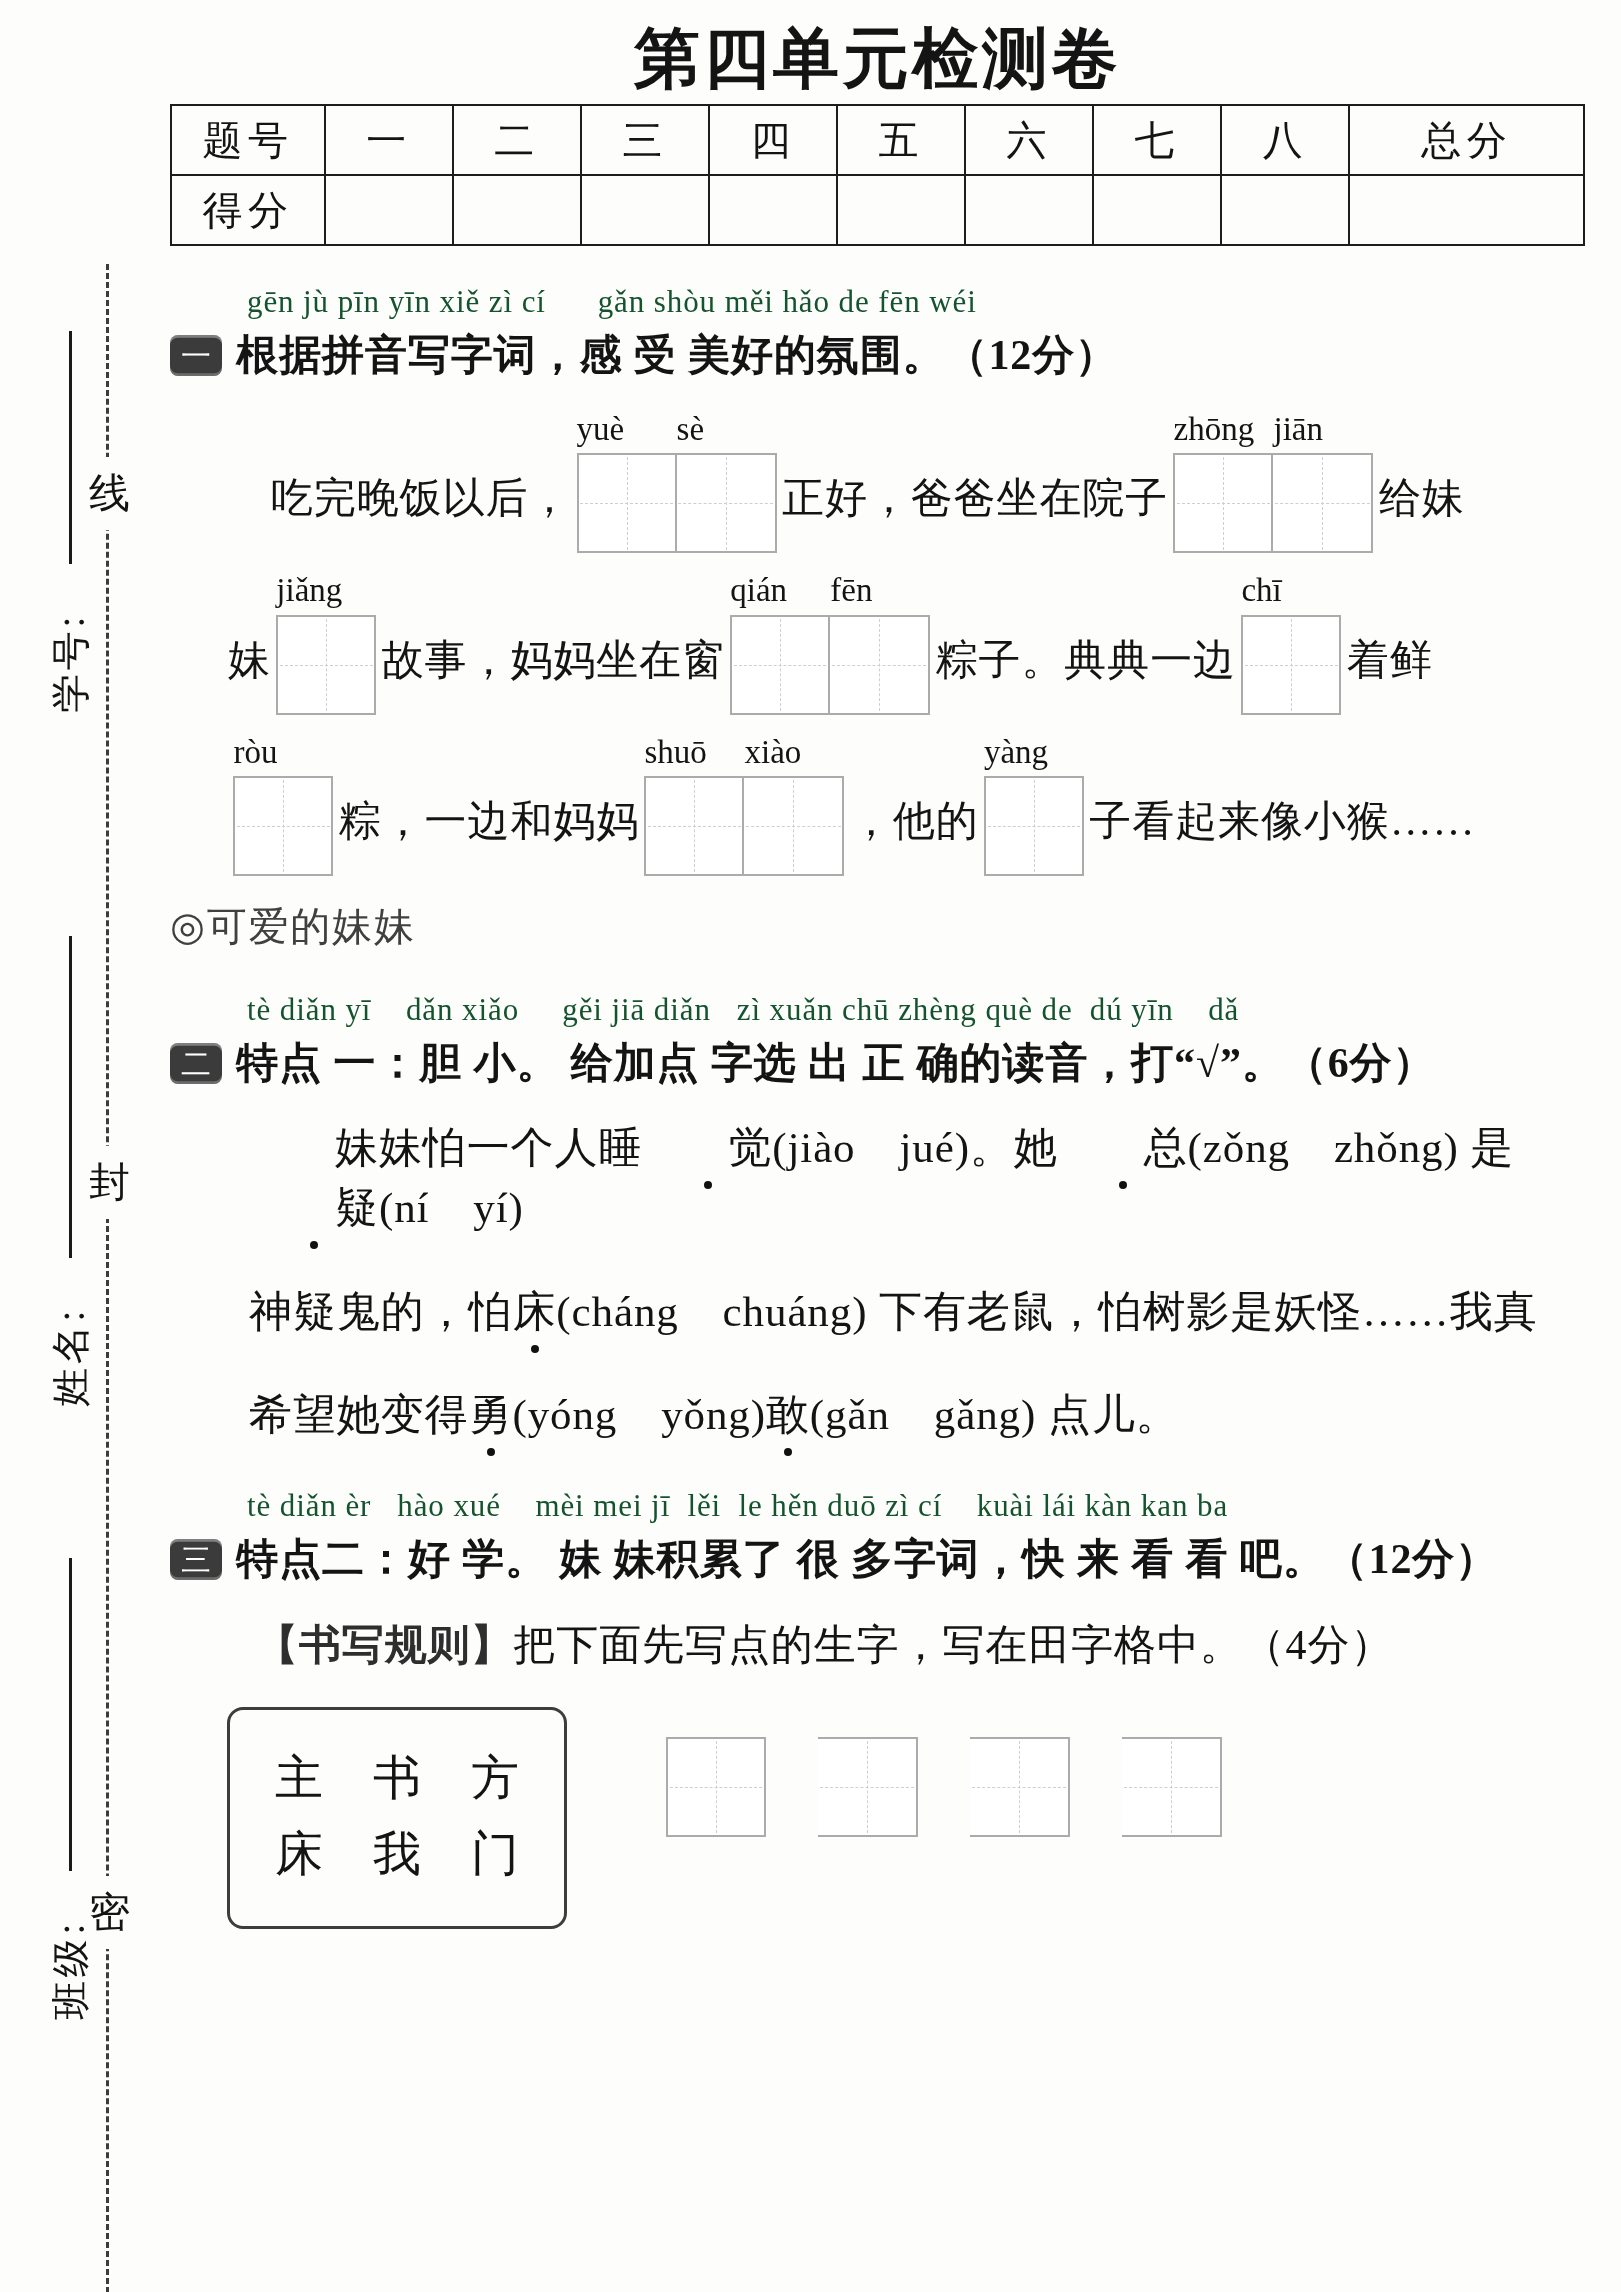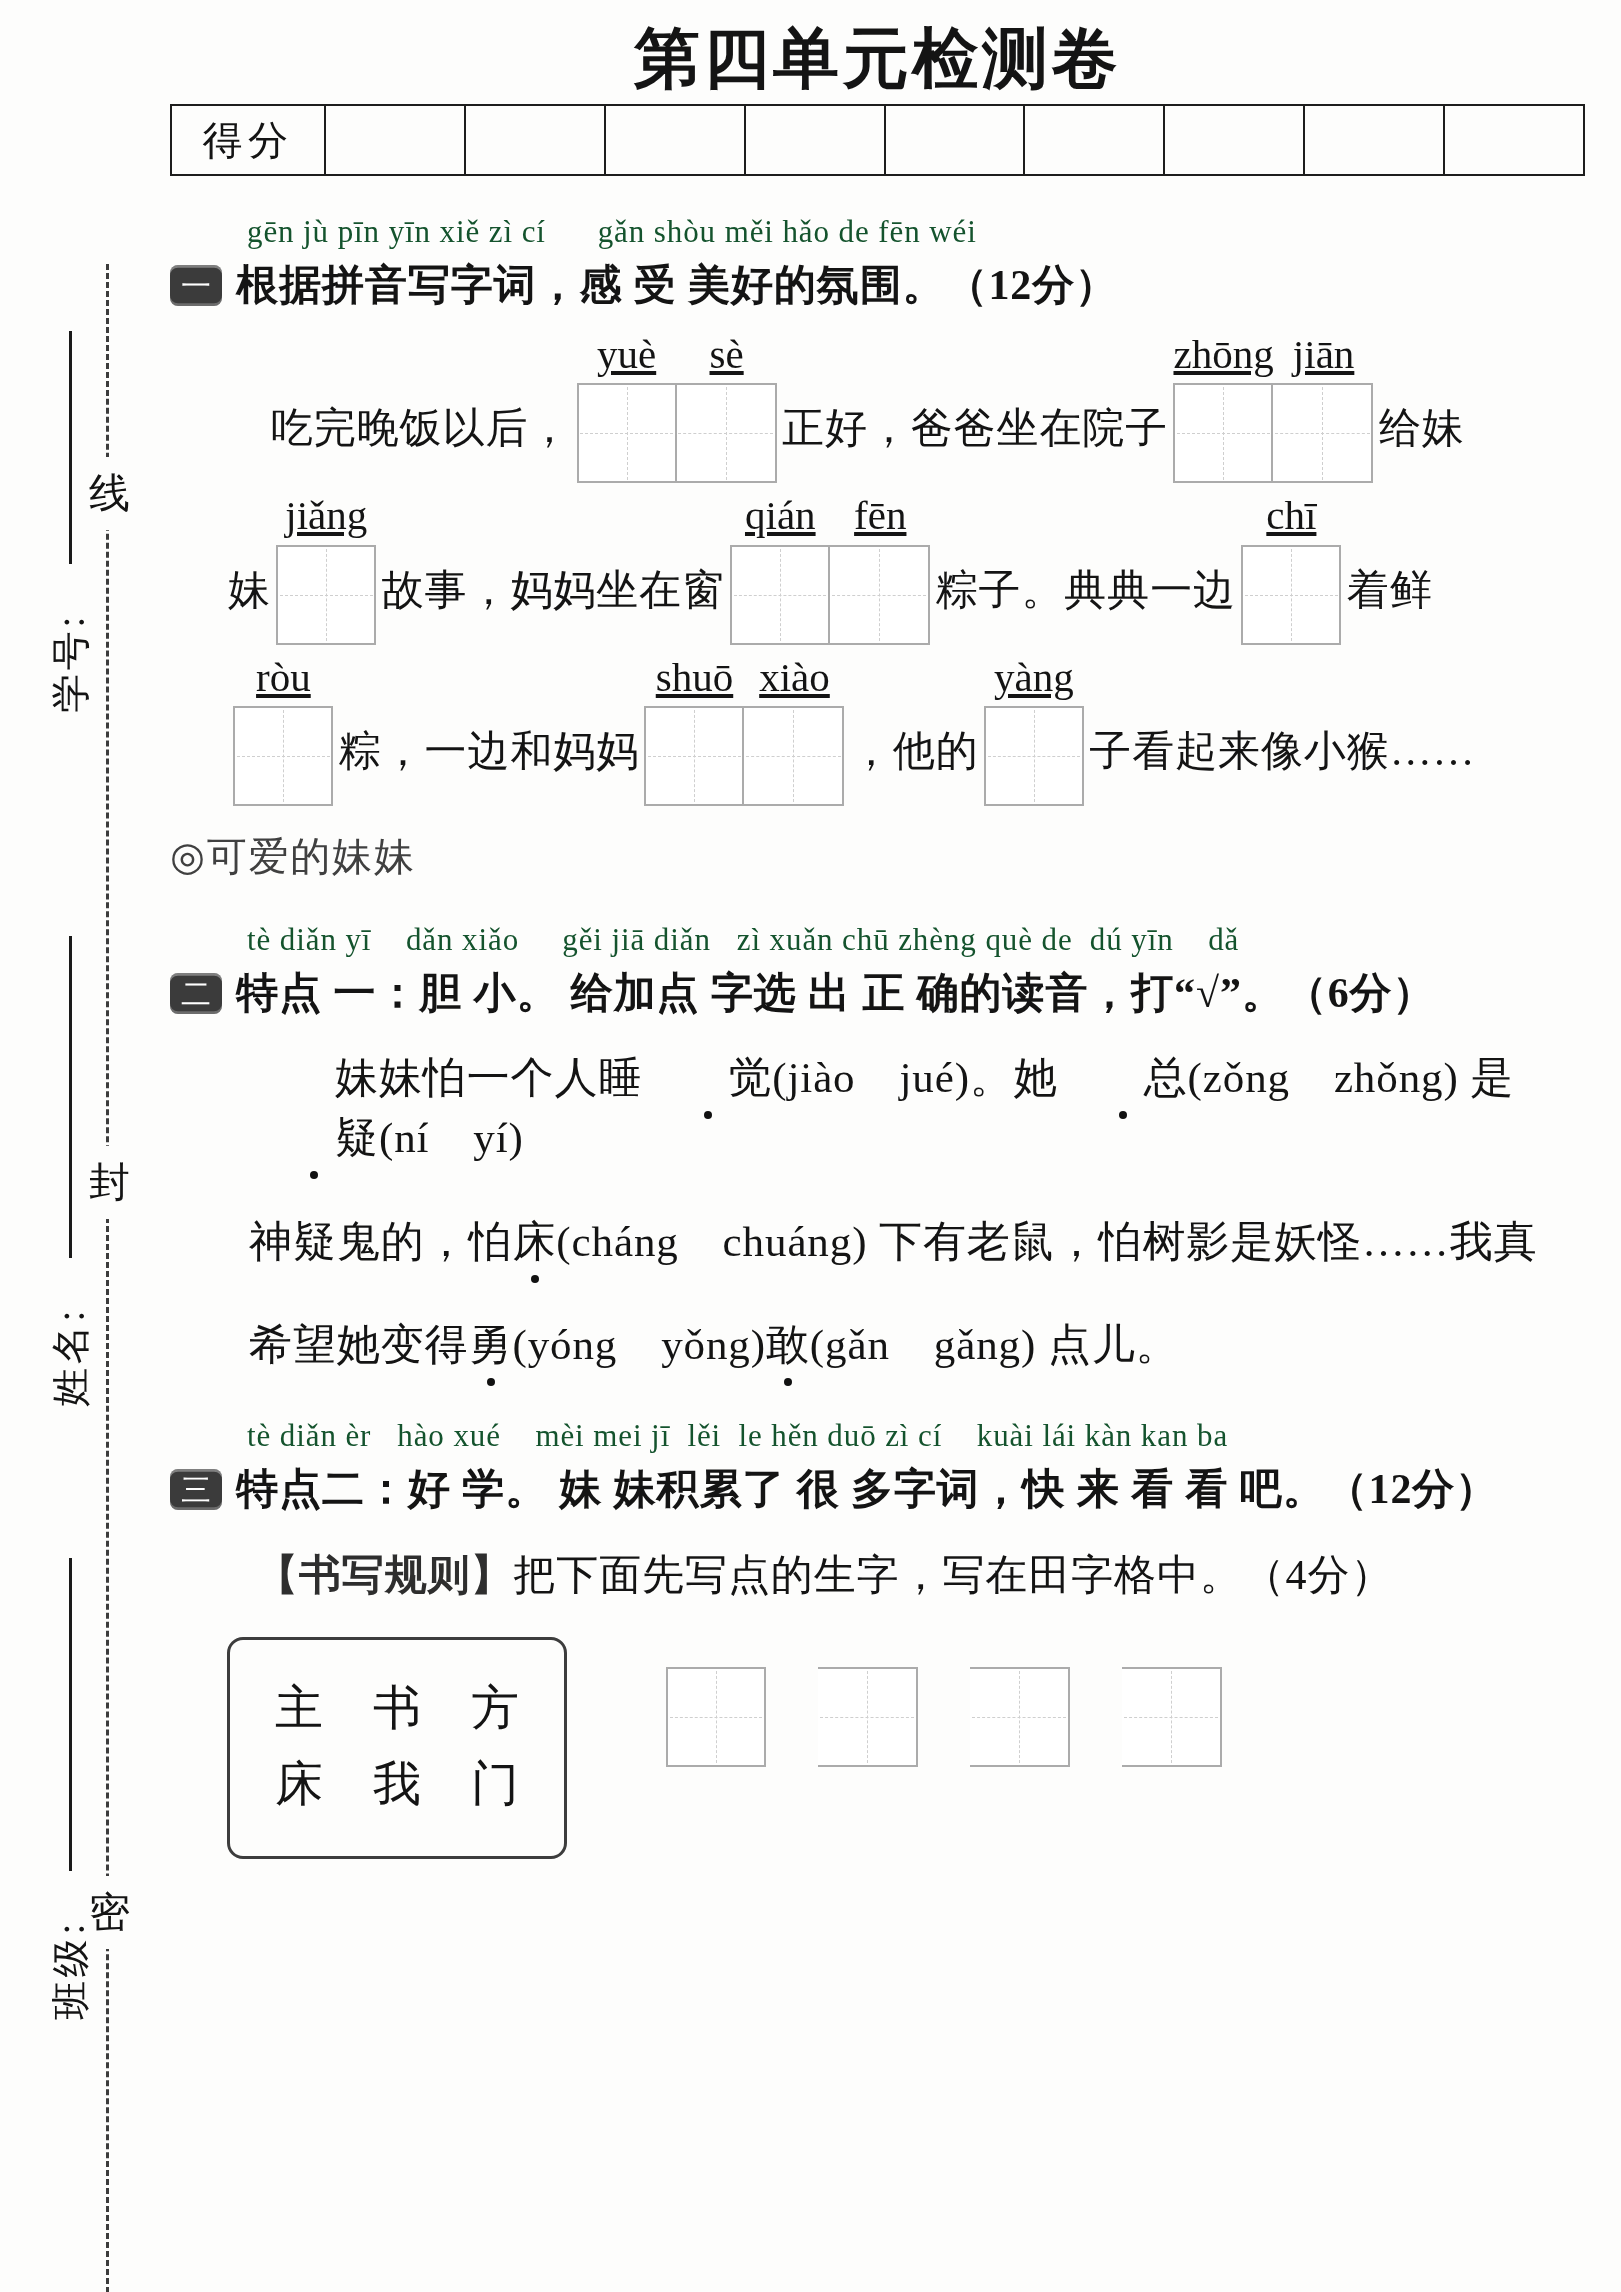--- a/index.html
+++ b/index.html
@@ -43,21 +43,21 @@
     box-shadow:inset 0 2.7px 0 rgba(255,255,255,.35), inset 0 -2.7px 0 rgba(255,255,255,.25);
   }
   .q-text { font-size:42px; font-weight:bold; letter-spacing:0.9px; }
 
   
   .fill-area { margin:23px 0 0 58px; }
   .fill-line { display:flex; align-items:flex-end; margin-bottom:14.3px; }
   .fill-line .txt { font-size:42px; padding-bottom:27px; white-space:pre; letter-spacing:0.9px; }
   .wbox { display:flex; flex-direction:column; margin:0 5.4px; }
   .wlabels { display:flex; height:47px; align-items:flex-end; padding-bottom:5.4px; }
-  .wlabels span { flex:1; text-align:center; font-size:41px;text-decoration:underline; }
+  .wlabels span { flex:1; font-size:33px; }
   .wcells { display:flex; }
   .cell { position:relative; width:100px; height:100px; border:2.7px solid #aaagray; border:2.7px solid #ababab; background:#fff; }
   .cell + .cell { border-left:none; }
   .cell::before { content:''; position:absolute; left:1.8px; right:1.8px; top:50%; border-top:1.8px dashed #cfcfcf; }
   .cell::after  { content:''; position:absolute; top:1.8px; bottom:1.8px; left:50%; border-left:1.8px dashed #cfcfcf; }
 
   .watermark { margin:23px 0 7.2px; text-align:left; color:#404040; font-size:40px; letter-spacing:1.8px; }
 
   
   .seg-area { margin:27px 0 0 79px; }
@@ -99,20 +99,32 @@
       <span class="seal-char sc3">密</span>
     </div>
   </aside>
 
   <main class="content">
     <h2 class="unit-title">第四单元检测卷</h2>
 
     <table class="score-table">
       <tbody>
           <tr>
+            <td class="label-col">题号</td>
+            <td>一</td>
+            <td>二</td>
+            <td>三</td>
+            <td>四</td>
+            <td>五</td>
+            <td>六</td>
+            <td>七</td>
+            <td>八</td>
+            <td>总分</td>
+          </tr>
+          <tr>
             <td class="label-col">得分</td>
             <td></td>
             <td></td>
             <td></td>
             <td></td>
             <td></td>
             <td></td>
             <td></td>
             <td></td>
             <td></td>

